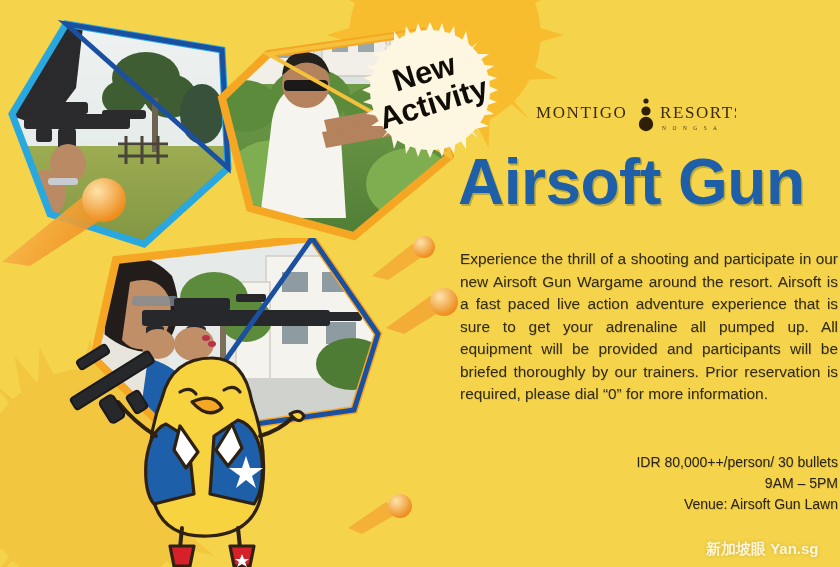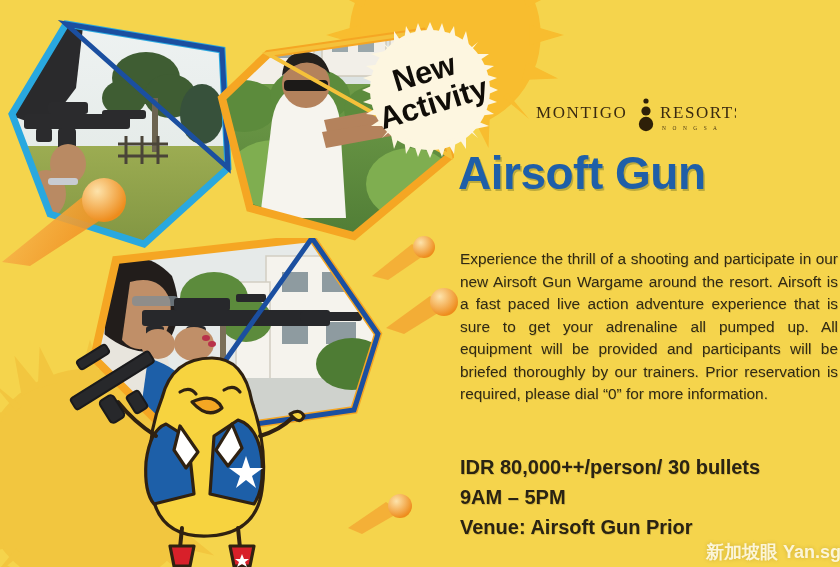--- a/index.html
+++ b/index.html
@@ -26,57 +26,58 @@
   
   #mascot{position:absolute;left:60px;top:340px;width:290px;height:227px;}
 
   
   #right{position:absolute;left:458px;top:0;width:382px;height:431px;}
 
   #logo{position:absolute;left:78px;top:92px;width:200px;height:46px;}
 
   #title{
     position:absolute;left:0px;top:150px;width:382px;
-    font-size:46px;line-height:1;font-weight:700;
+    font-size:64px;line-height:1;font-weight:700;
     letter-spacing:-0.5px;
     color:#1f5fa8;
     text-shadow:1.5px 2px 0 rgba(40,60,20,.28);
     white-space:nowrap;
   }
 
   #body-copy{
     position:absolute;left:2px;top:232px;width:378px;
     font-size:15.4px;line-height:1.465;
     color:#312a14;
     text-align:justify;
     text-shadow:0.6px 0.8px 0 rgba(120,100,30,.22);
     margin-top:16px;
   }
 
   #details{
     position:absolute;left:2px;top:452px;width:378px;
-    font-size:20px;line-height:1.5;font-weight:700;
+    font-size:14px;line-height:1.5;font-weight:400;
     color:#2a2313;
     text-shadow:0.7px 0.9px 0 rgba(120,100,30,.25);
+    text-align:right;
   }
   #details div{white-space:nowrap;}
 
   
   #wm1{
     position:absolute;left:632px;top:521px;
     display:flex;align-items:center;gap:6px;
     font-size:23px;font-weight:700;color:#ffffff;
     opacity:.88;
     text-shadow:0 0 4px rgba(120,100,20,.45);
     white-space:nowrap;
     margin-top:48px;
   }
   #wm2{
     position:absolute;left:706px;top:540px;
-    font-size:18px;font-weight:700;color:#ffffff;
+    font-size:15px;font-weight:700;color:#ffffff;
     opacity:.78;
     text-shadow:0 0 4px rgba(120,100,20,.4);
     white-space:nowrap;
   }
 </style>
 </head>
 <body>
 
 <div id="poster">
 
@@ -462,21 +463,21 @@
       <text x="126" y="38" font-family="Liberation Serif, serif" font-size="5.4" letter-spacing="2.6" fill="#4a3714">N O N G S A</text>
     </svg>
 
     <div id="title">Airsoft Gun</div>
 
     <div id="body-copy">Experience the thrill of a shooting and participate in our new Airsoft Gun Wargame around the resort. Airsoft is a fast paced live action adventure experience that is sure to get your adrenaline all pumped up. All equipment will be provided and participants will be briefed thoroughly by our trainers. Prior reservation is required, please dial “0” for more information.</div>
 
     <div id="details">
       <div>IDR 80,000++/person/ 30 bullets</div>
       <div>9AM – 5PM</div>
-      <div>Venue: Airsoft Gun Prior</div>
+      <div>Venue: Airsoft Gun Lawn</div>
     </div>
   </div>
 
   <div id="wm1">
     <svg width="30" height="24" viewBox="0 0 30 24">
       <ellipse cx="11" cy="10" rx="10.5" ry="8.6" fill="#ffffff" opacity=".9"></ellipse>
       <path d="M5 17 L3 22 L9 18 Z" fill="#ffffff" opacity=".9"></path>
       <circle cx="7.5" cy="8" r="1.5" fill="#c8b44a"></circle>
       <circle cx="14" cy="8" r="1.5" fill="#c8b44a"></circle>
       <ellipse cx="21" cy="15" rx="8.2" ry="6.8" fill="#ffffff" opacity=".95"></ellipse>

